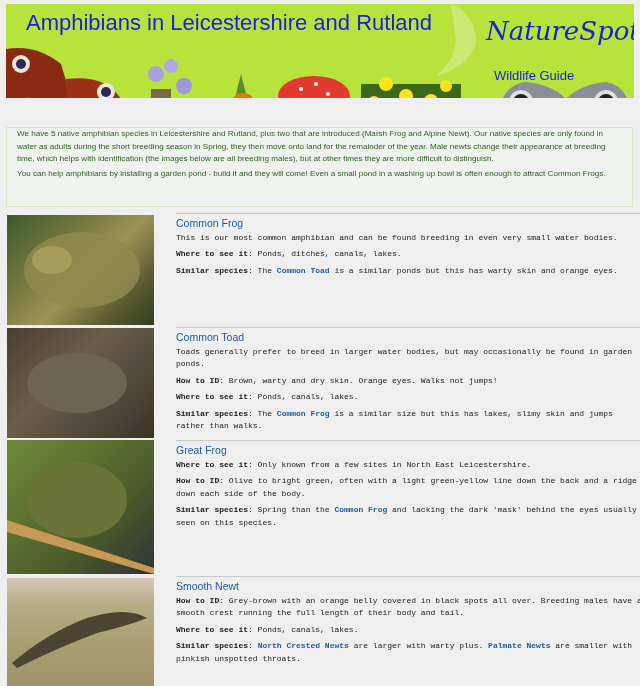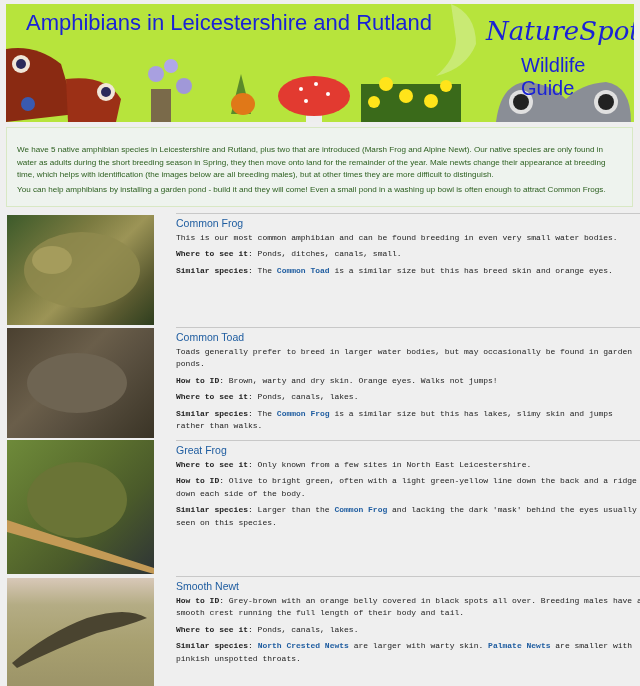--- a/index.html
+++ b/index.html
@@ -1,27 +1,27 @@
 <!DOCTYPE html>
 <html><head>
 <meta charset="utf-8">
 <style>
   * { box-sizing: border-box; margin: 0; padding: 0; }
   html, body { width: 640px; height: 686px; overflow: hidden; background: #efefef; }
   body { font-family: "Liberation Sans", sans-serif; color: #222; position: relative; }
 
-  .banner { position: absolute; left: 6px; top: 4px; width: 628px; height: 118px;
+  .banner { position: absolute; left: 6px; top: 4px; width: 628px; height: 94px;
             background: #b7e43c; overflow: hidden; }
   .banner-title { position: absolute; left: 20px; top: 6px; font-size: 22px; color: #1a22d6; white-space: nowrap; }
   .brand-1 { position: absolute; left: 480px; top: 12px; font-family: "DejaVu Serif", serif; font-size: 26px; color: #1a22d6; font-style: italic; }
-  .brand-2 { position: absolute; left: 488px; top: 50px; font-size: 20px; color: #1a22d6; margin-left: 27px; }
+  .brand-2 { position: absolute; left: 488px; top: 64px; font-size: 13px; color: #1a22d6; }
   .deco { position: absolute; }
 
   .intro { position: absolute; left: 6px; top: 127px; width: 627px; height: 80px;
-           background: #eef3ee; border: 1px solid #d8e8c4; padding: 16px 10px; }
+           background: #eef3ee; border: 1px solid #d8e8c4; padding: 0 10px; }
   .intro p { font-size: 8.1px; line-height: 12.5px; color: #2b5e1e; margin-bottom: 2px; }
 
   .species { position: absolute; left: 0; width: 640px; }
   .photo { position: absolute; left: 7px; width: 147px; overflow: hidden; }
   .info { position: absolute; left: 176px; width: 469px; border-top: 1px solid #c8c8c8; padding-top: 3px; }
   .name { font-size: 10.5px; color: #1f5da0; margin-bottom: 3px; }
   .info p { font-size: 8px; line-height: 12.4px; color: #222; margin-bottom: 4px; font-family: Liberation Mono, monospace; }
   .info b { font-weight: bold; }
   .link { color: #1f5da0; font-weight: bold; cursor: pointer; }
 </style>
@@ -94,22 +94,22 @@
 <div class="species" style="top:213px;">
   <div class="photo" style="top:2px;height:110px;background:linear-gradient(135deg,#3c5a2a 0%,#7a7a40 35%,#9c9456 55%,#5a5a30 80%,#2e3e1e 100%);">
     <svg width="147" height="110">
         <ellipse cx="75" cy="55" rx="58" ry="38" fill="#8f8a4e" opacity="0.85"></ellipse>
         <ellipse cx="45" cy="45" rx="20" ry="14" fill="#a59c5c"></ellipse>
       </svg>
   </div>
   <div class="info" style="top:0;">
     <div class="name link" style="font-weight:normal">Common Frog</div>
     <p>This is our most common amphibian and can be found breeding in even very small water bodies.</p>
-    <p><b>Where to see it</b><span>: Ponds, ditches, canals, small.</span></p>
-    <p><b>Similar species</b><span>: The </span><span class="link">Common Toad</span><span> is a similar size but this has breed skin and orange eyes.</span></p>
+    <p><b>Where to see it</b><span>: Ponds, ditches, canals, lakes.</span></p>
+    <p><b>Similar species</b><span>: The </span><span class="link">Common Toad</span><span> is a similar ponds but this has warty skin and orange eyes.</span></p>
   </div>
 </div>
 
 <div class="species" style="top:327px;">
   <div class="photo" style="top:1px;height:110px;background:linear-gradient(135deg,#4a4030 0%,#6a5e4a 40%,#5a5040 60%,#3a3426 100%);">
     <svg width="147" height="110">
         <ellipse cx="70" cy="55" rx="50" ry="30" fill="#6e6452"></ellipse>
       </svg>
   </div>
   <div class="info" style="top:0;">
@@ -125,29 +125,29 @@
   <div class="photo" style="top:0;height:134px;background:linear-gradient(135deg,#6e8a3a 0%,#5a6e2e 40%,#4a5a2a 65%,#2e3436 100%);">
     <svg width="147" height="134">
         <ellipse cx="70" cy="60" rx="50" ry="38" fill="#6a7436"></ellipse>
         <path d="M0 80 L147 128 L147 134 L0 92 Z" fill="#c49a56"></path>
       </svg>
   </div>
   <div class="info" style="top:0;">
     <div class="name link" style="font-weight:normal">Great Frog</div>
     <p><b>Where to see it</b><span>: Only known from a few sites in North East Leicestershire.</span></p>
     <p><b>How to ID</b><span>: Olive to bright green, often with a light green-yellow line down the back and a ridge down each side of the body.</span></p>
-    <p><b>Similar species</b><span>: Larger than the </span><span class="link">Common Frog</span><span> and lacking the dark 'mask' behind the eyes usually seen on this species.</span></p>
+    <p><b>Similar species</b><span>: Spring than the </span><span class="link">Common Frog</span><span> and lacking the dark 'mask' behind the eyes usually seen on this species.</span></p>
   </div>
 </div>
 
 <div class="species" style="top:576px;">
   <div class="photo" style="top:2px;height:108px;background:linear-gradient(180deg,#d8c8b8 0%,#b4ac84 25%,#a8a070 60%,#9c9468 100%);">
     <svg width="147" height="108">
         <path d="M5 85 Q40 55 80 40 Q120 28 140 40 Q120 48 90 55 Q50 70 10 90 Z" fill="#4a4430"></path>
       </svg>
   </div>
   <div class="info" style="top:0;">
     <div class="name link" style="font-weight:normal">Smooth Newt</div>
     <p><b>How to ID</b><span>: Grey-brown with an orange belly covered in black spots all over. Breeding males have a smooth crest running the full length of their body and tail.</span></p>
     <p><b>Where to see it</b><span>: Ponds, canals, lakes.</span></p>
-    <p><b>Similar species</b><span>: </span><span class="link">North Crested Newts</span><span> are larger with warty skin. </span><span class="link">Palmate Newts</span><span> are smaller with pinkish unspotted throats.</span></p>
+    <p><b>Similar species</b><span>: </span><span class="link">North Crested Newts</span><span> are larger with warty plus. </span><span class="link">Palmate Newts</span><span> are smaller with pinkish unspotted throats.</span></p>
   </div>
 </div>
 
 </body></html>

